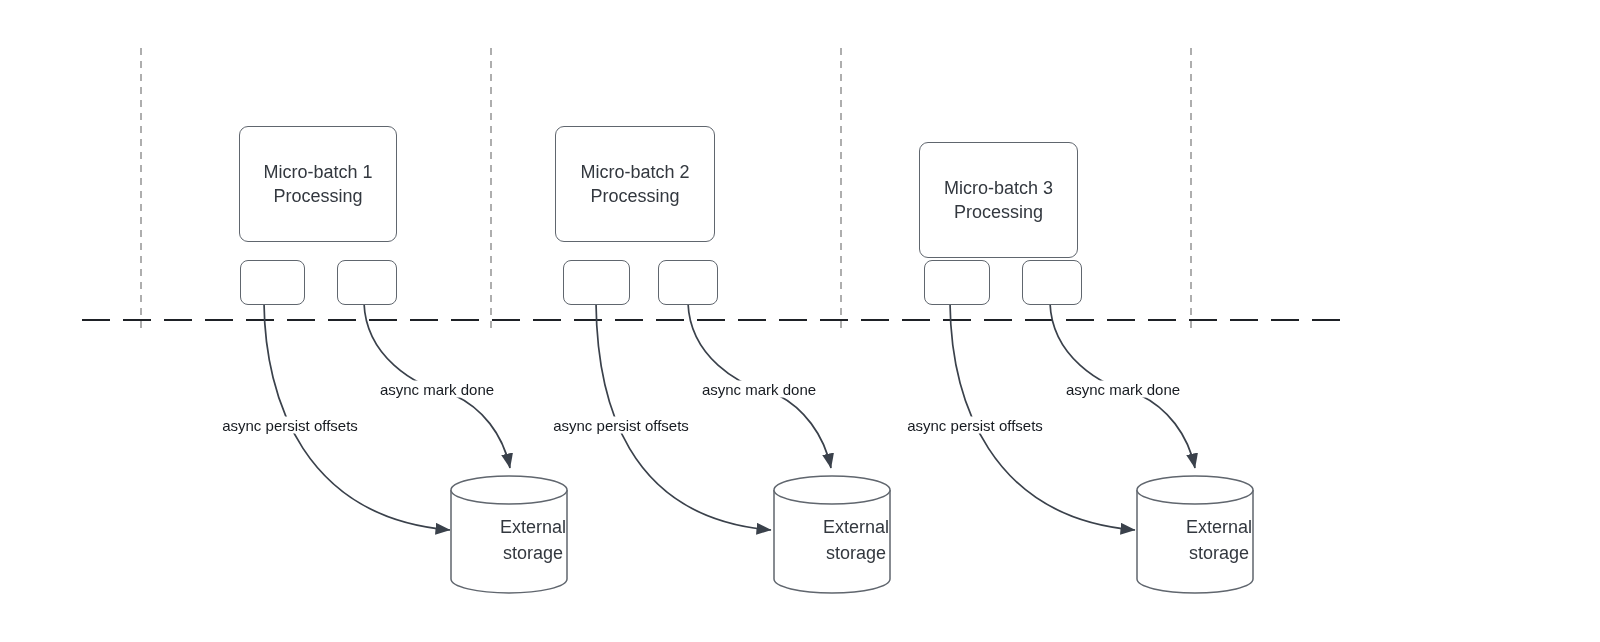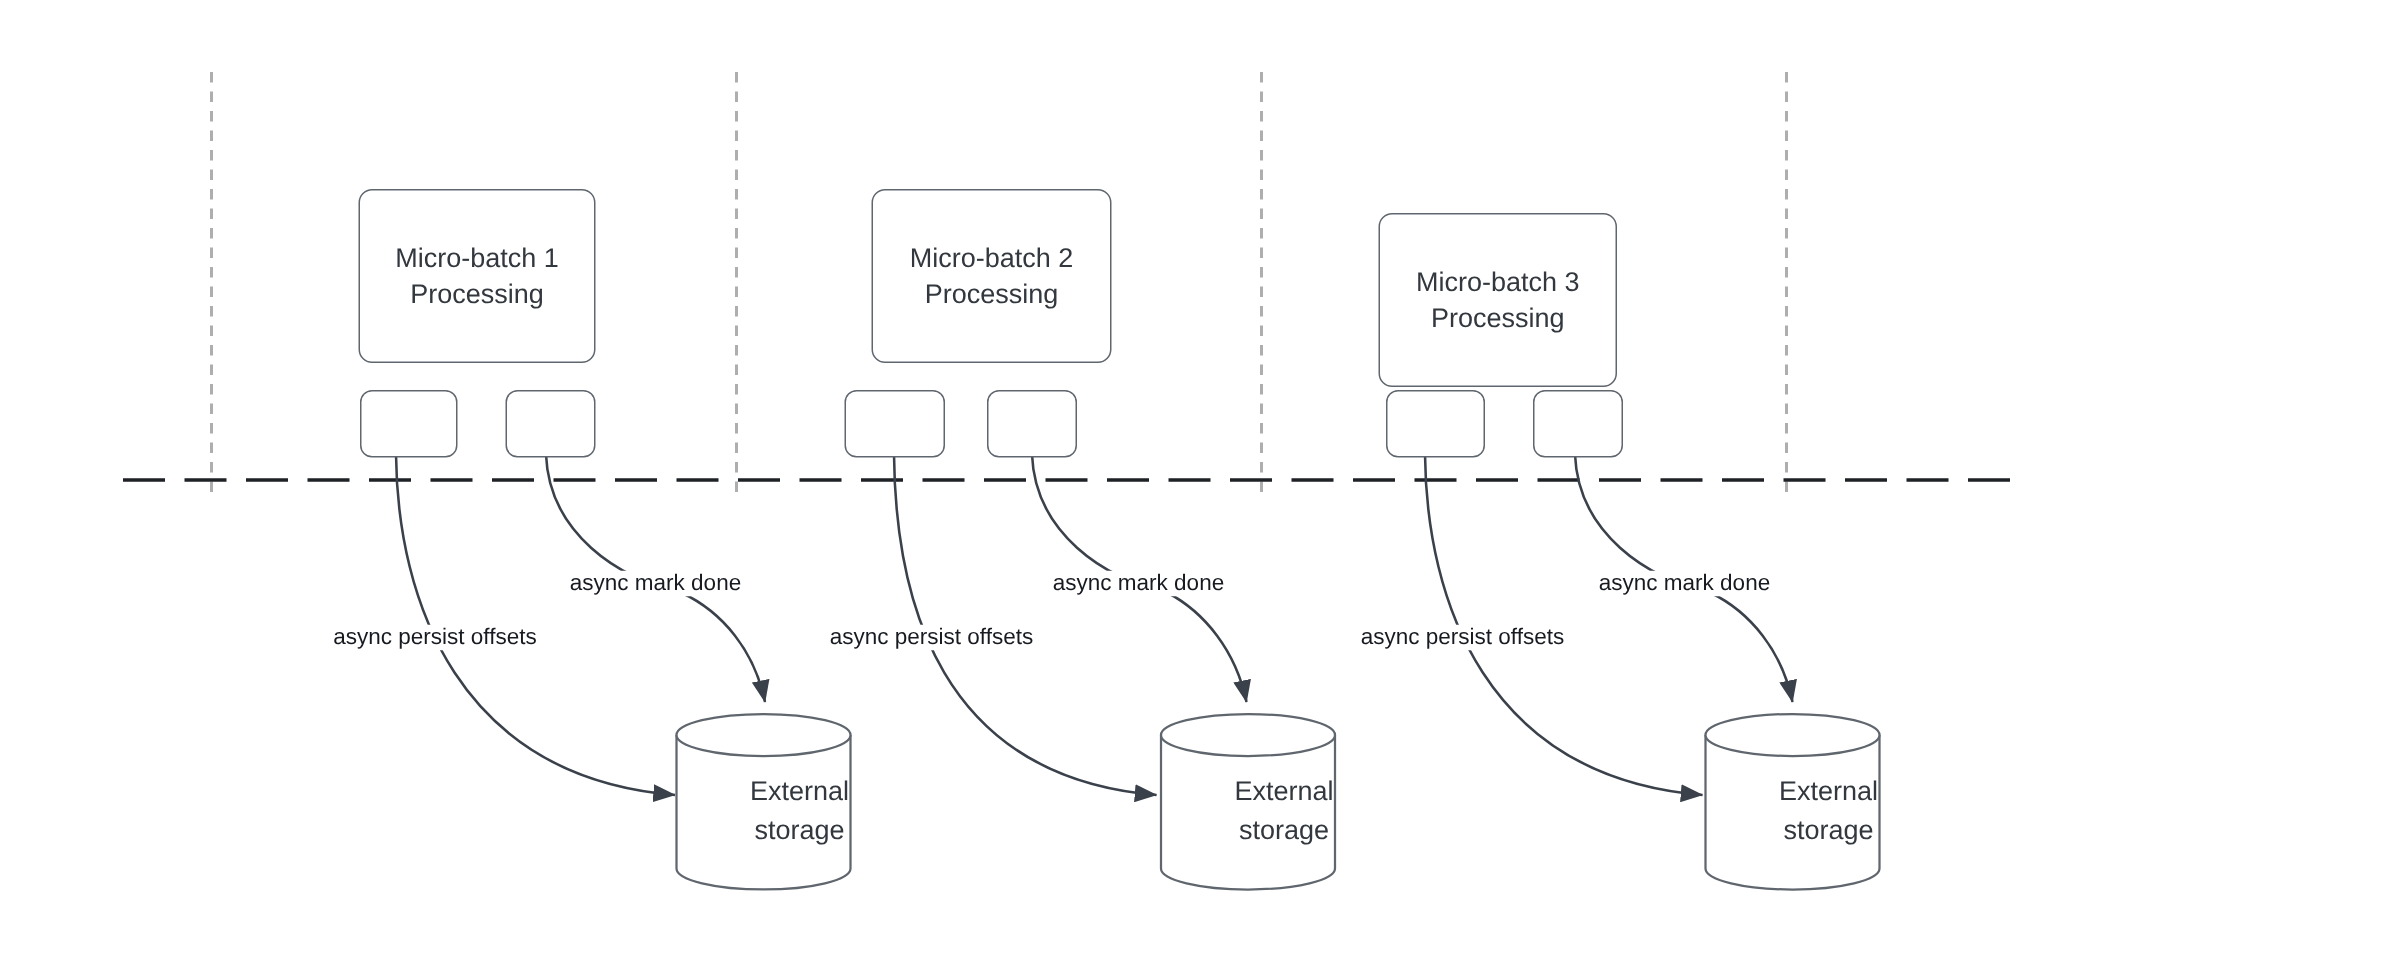--- a/index.html
+++ b/index.html
@@ -66,21 +66,21 @@
   </div>
   <div class="small-box" style="left:240px;top:260px;width:63px;height:43px"></div>
   <div class="small-box" style="left:337px;top:260px;width:58px;height:43px"></div>
   <div class="arrow-label" style="left:290px;top:425px">async persist offsets</div>
   <div class="arrow-label" style="left:437px;top:389px">async mark done</div>
   <div class="storage-label" style="left:451px;top:514px">
     <div>External</div>
     <div>storage</div>
   </div>
 
-  <div class="mb-box" style="left:581px;top:126px;width:158px;height:114px">
+  <div class="mb-box" style="left:555px;top:126px;width:158px;height:114px">
     <div>Micro-batch 2</div>
     <div>Processing</div>
   </div>
   <div class="small-box" style="left:563px;top:260px;width:65px;height:43px"></div>
   <div class="small-box" style="left:658px;top:260px;width:58px;height:43px"></div>
   <div class="arrow-label" style="left:621px;top:425px">async persist offsets</div>
   <div class="arrow-label" style="left:759px;top:389px">async mark done</div>
   <div class="storage-label" style="left:774px;top:514px">
     <div>External</div>
     <div>storage</div>

